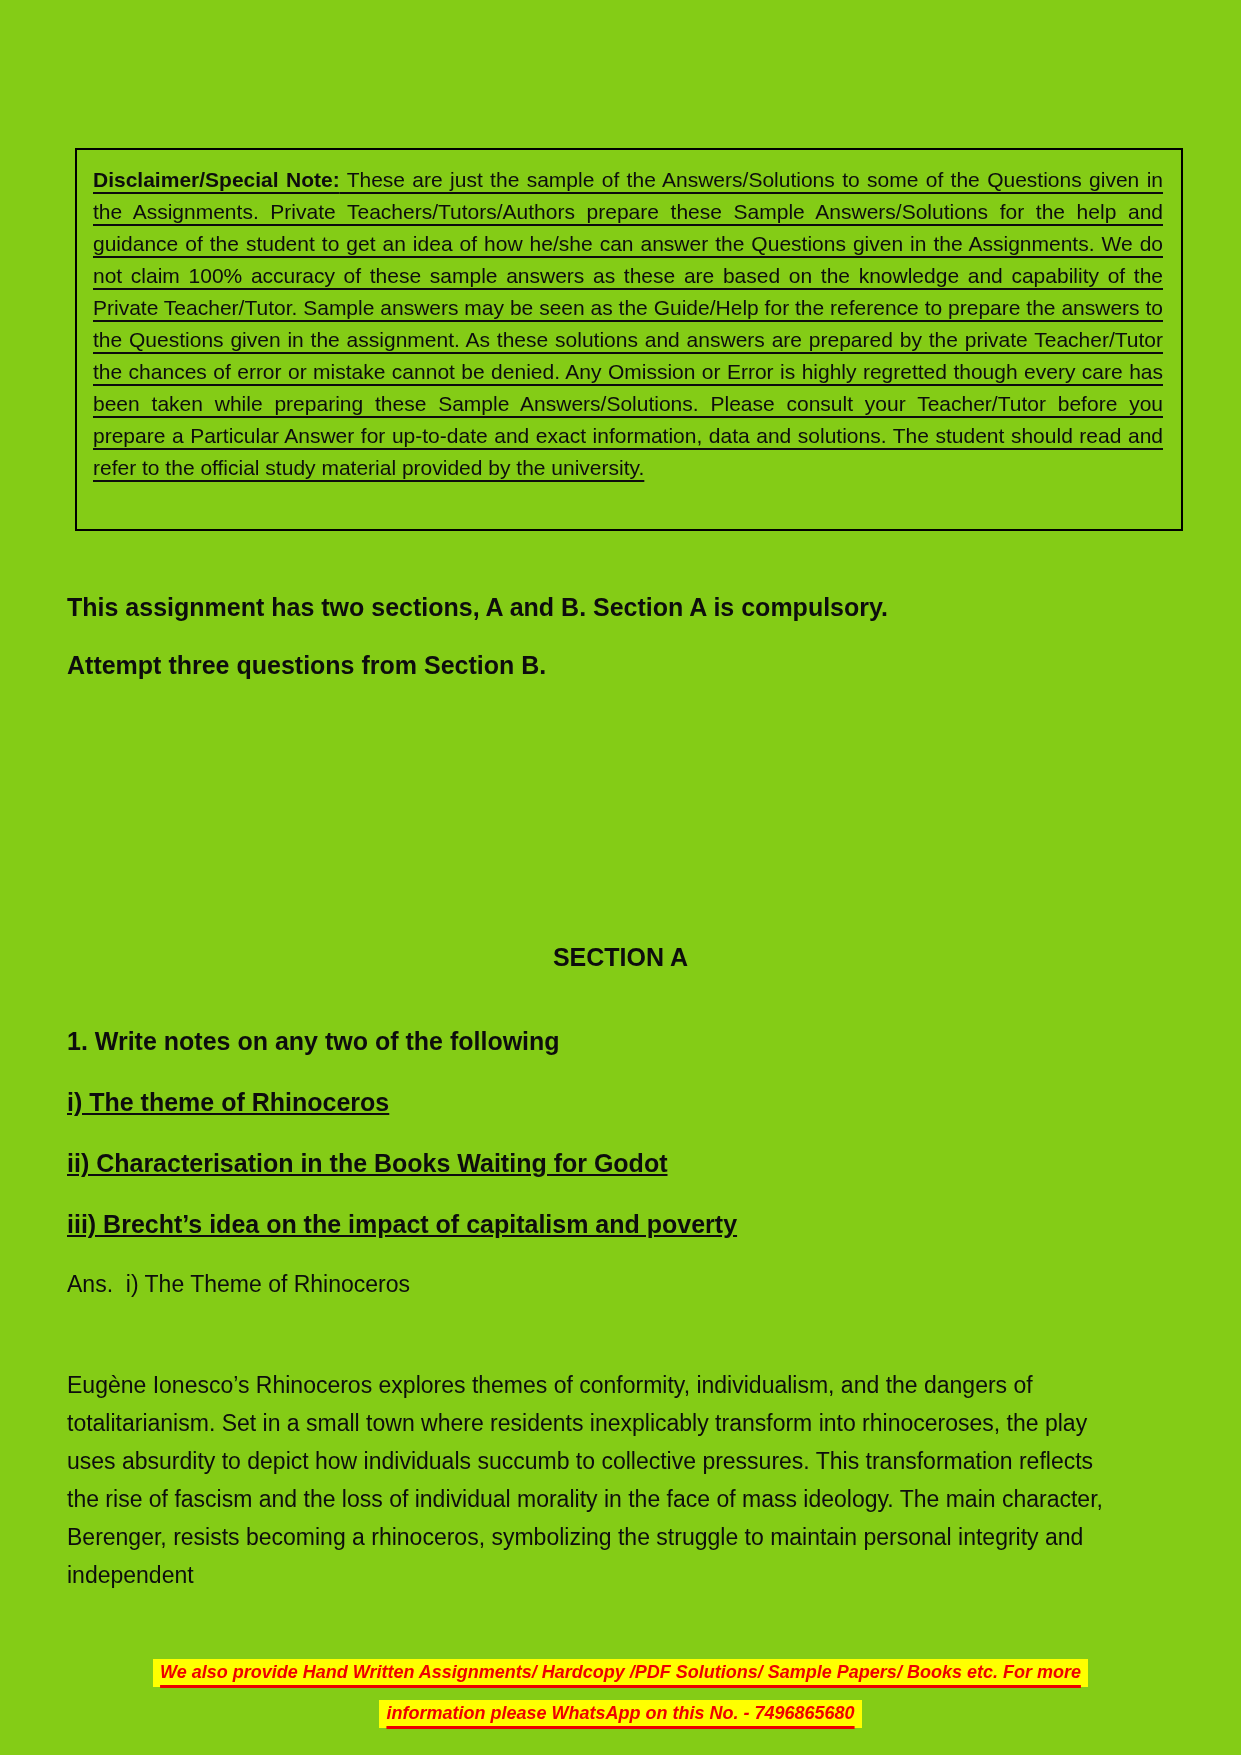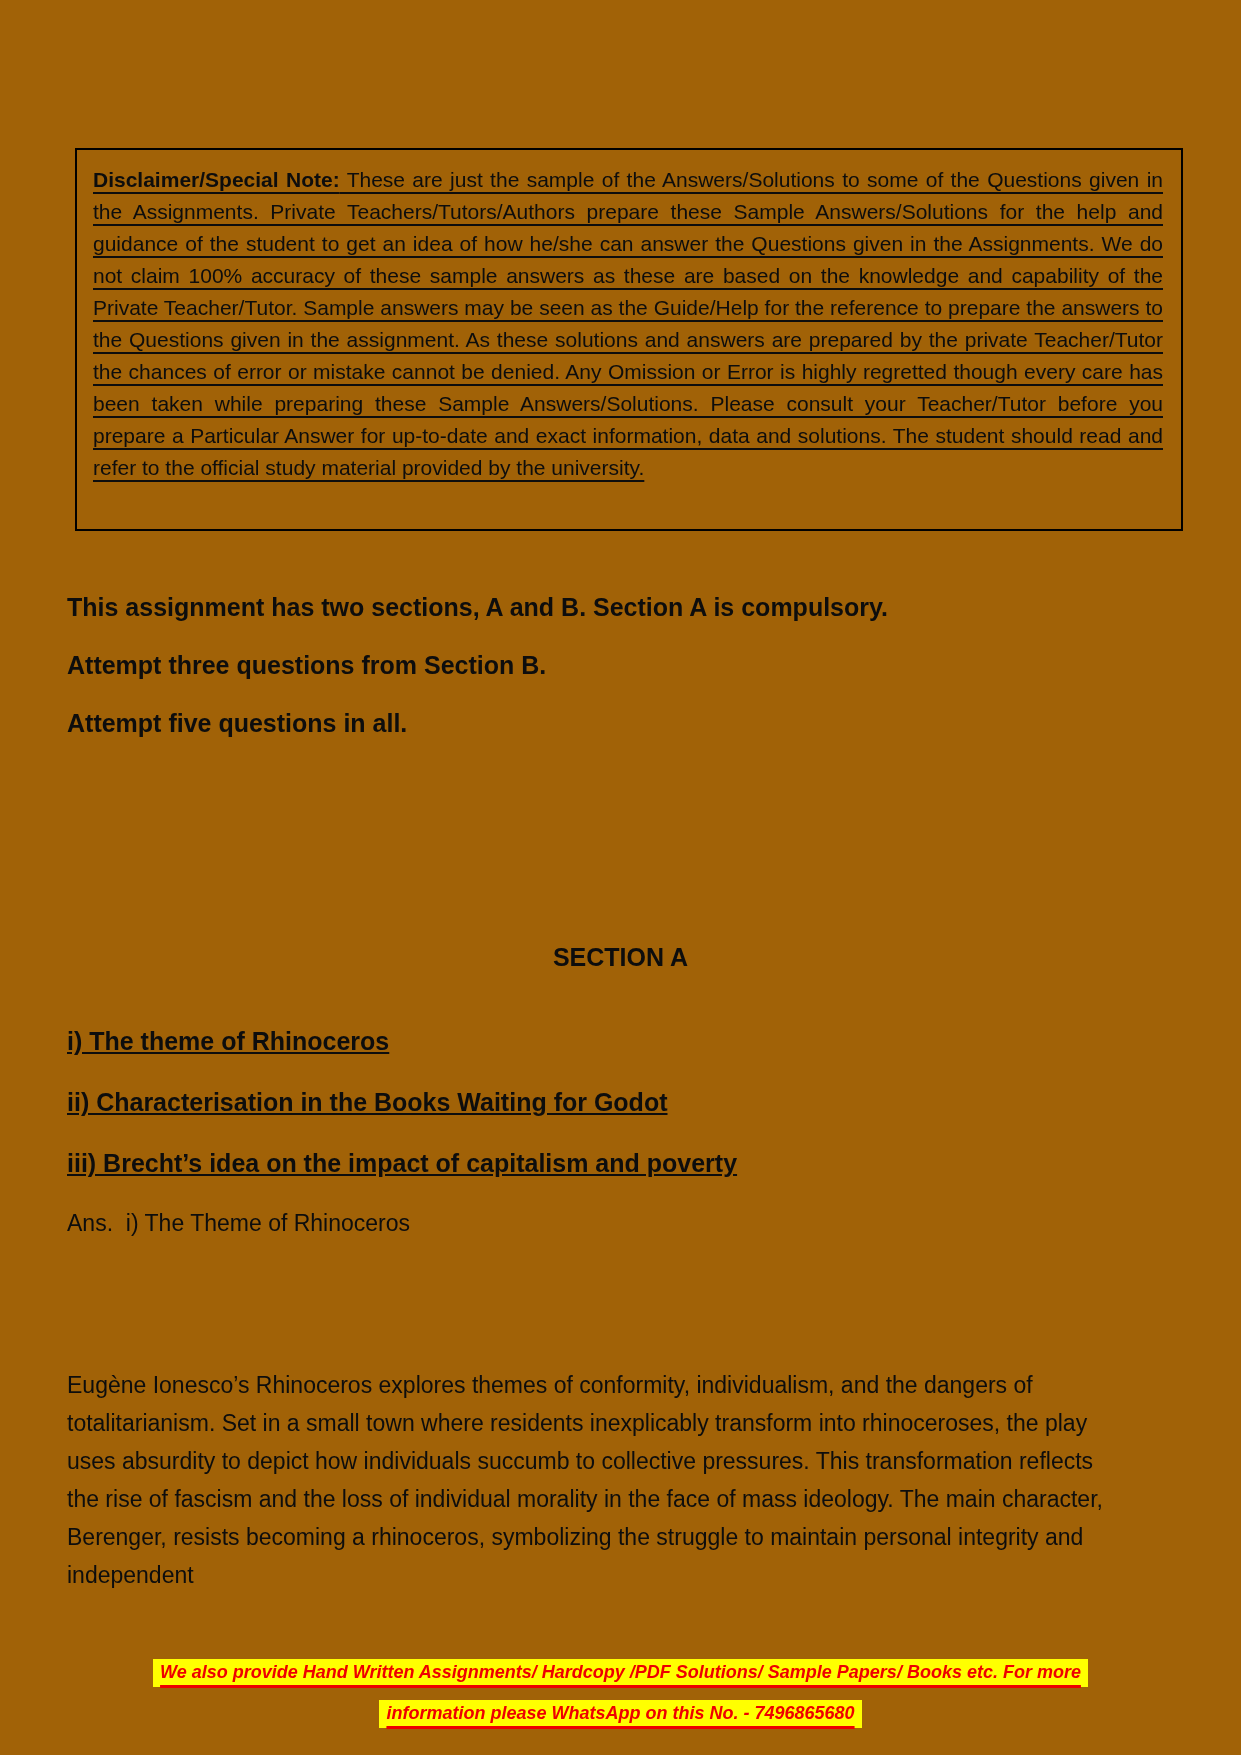--- a/index.html
+++ b/index.html
@@ -6,21 +6,21 @@
   html, body { background: #ffffff; }
   body {
     font-family: "Liberation Sans", sans-serif;
     color: #0d0d0d;
   }
   .page {
     position: relative;
     width: 1241px;
     height: 1755px;
     margin: 0 auto;
-    background: #a16207;
+    background: #84cc16;
     overflow: hidden;
   }
 
   
   .disclaimer-box {
     position: absolute;
     left: 75px;
     top: 148px;
     width: 1108px;
     min-height: 383px;
@@ -134,26 +134,26 @@
 
 <div class="page">
 
   <div class="disclaimer-box">
     <p class="disclaimer-text"><b>Disclaimer/Special Note:</b><span> These are just the sample of the Answers/Solutions to some of the Questions given in the Assignments. Private Teachers/Tutors/Authors prepare these Sample Answers/Solutions for the help and guidance of the student to get an idea of how he/she can answer the Questions given in the Assignments. We do not claim 100% accuracy of these sample answers as these are based on the knowledge and capability of the Private Teacher/Tutor. Sample answers may be seen as the Guide/Help for the reference to prepare the answers to the Questions given in the assignment. As these solutions and answers are prepared by the private Teacher/Tutor the chances of error or mistake cannot be denied. Any Omission or Error is highly regretted though every care has been taken while preparing these Sample Answers/Solutions. Please consult your Teacher/Tutor before you prepare a Particular Answer for up-to-date and exact information, data and solutions. The student should read and refer to the official study material provided by the university.</span></p>
   </div>
 
   <div class="instructions">
     <p class="instruction-line">This assignment has two sections, A and B. Section A is compulsory.</p>
     <p class="instruction-line">Attempt three questions from Section B.</p>
-    <p class="instruction-line">Attempt five questions in all.</p>
   </div>
 
   <h2 class="section-heading">SECTION A</h2>
 
   <div class="question-block">
+    <p class="question-title">1. Write notes on any two of the following</p>
     <p class="question-option">i) The theme of Rhinoceros</p>
     <p class="question-option">ii) Characterisation in the Books Waiting for Godot</p>
     <p class="question-option">iii) Brecht’s idea on the impact of capitalism and poverty</p>
     <p class="answer-label">Ans.  i) The Theme of Rhinoceros</p>
   </div>
 
   <p class="answer-paragraph">Eugène Ionesco’s Rhinoceros explores themes of conformity, individualism, and the dangers of totalitarianism. Set in a small town where residents inexplicably transform into rhinoceroses, the play uses absurdity to depict how individuals succumb to collective pressures. This transformation reflects the rise of fascism and the loss of individual morality in the face of mass ideology. The main character, Berenger, resists becoming a rhinoceros, symbolizing the struggle to maintain personal integrity and independent</p>
 
   <div class="footer-note">
     <div class="footer-inner">

